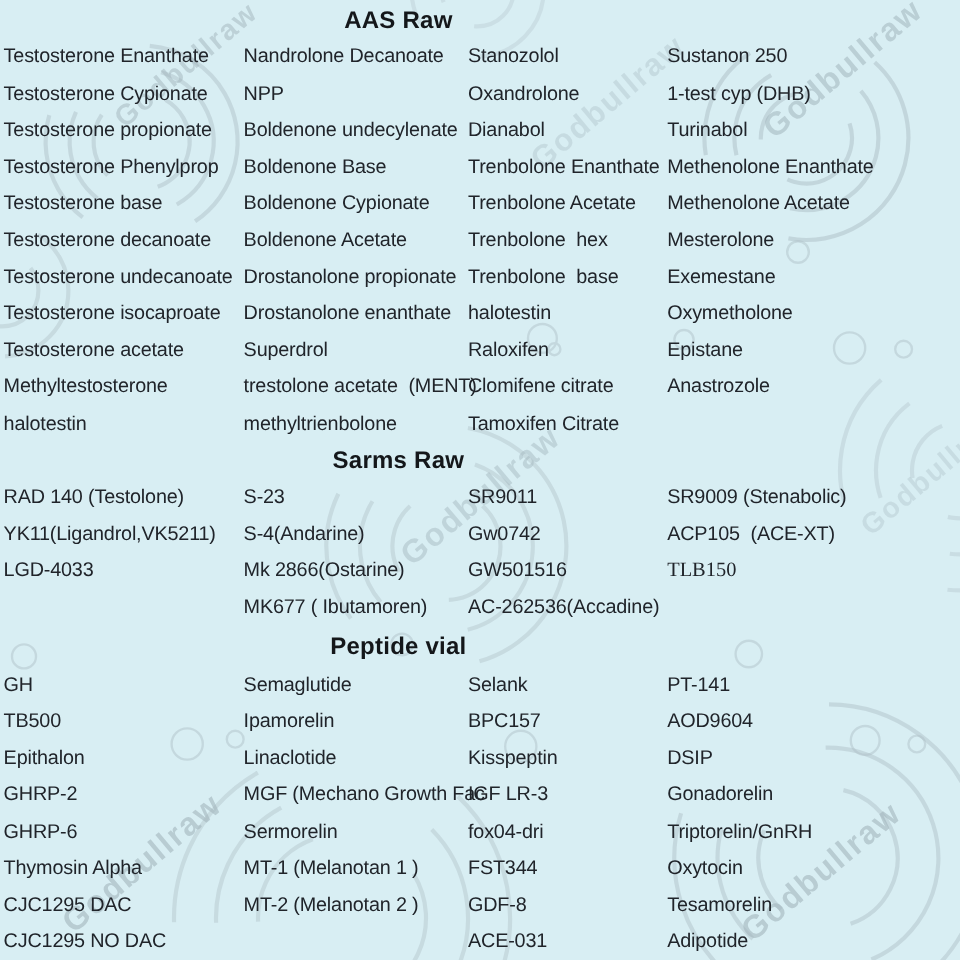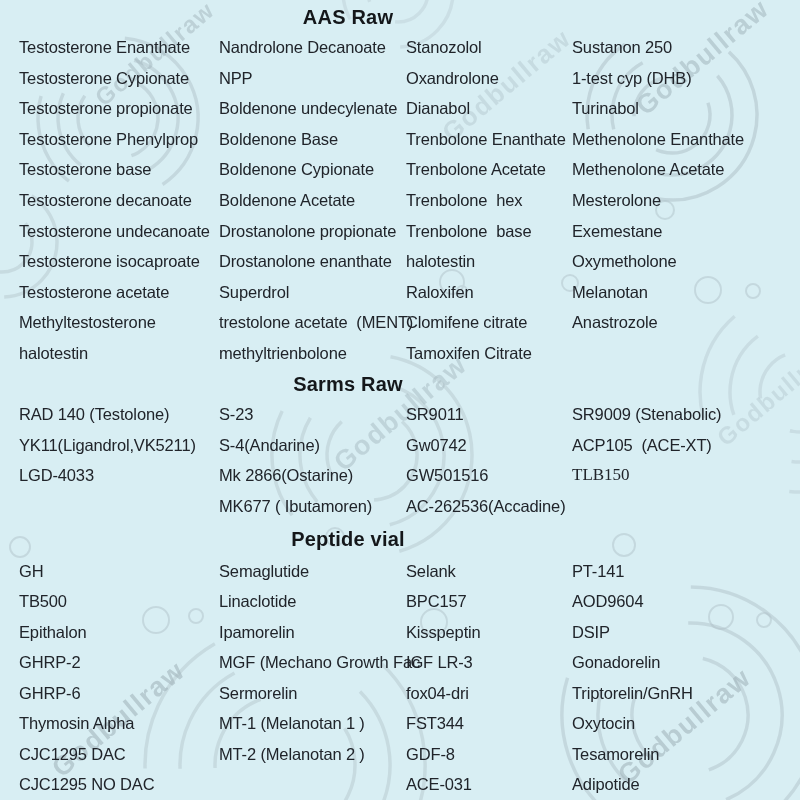--- a/index.html
+++ b/index.html
@@ -6,21 +6,21 @@
   body{font-family:"Liberation Sans","DejaVu Sans",sans-serif;}
   .page{
     position:relative;width:800px;height:800px;overflow:hidden;
     background:#d8eef3;
   }
   svg.watermark{position:absolute;left:0;top:0;pointer-events:none;}
   .wm-text{
     font-family:"Liberation Sans","DejaVu Sans",sans-serif;
     font-weight:600;letter-spacing:1.5px;
   }
-  .content{position:absolute;left:16px;top:0;width:664px;}
+  .content{position:absolute;left:0;top:0;width:664px;}
   .section-header{
     text-align:center;font-weight:700;font-size:20px;color:#14171a;
     letter-spacing:0.2px;
   }
   .grid{
     display:grid;grid-template-columns:200px 187px 166px 1fr;
     padding-left:3px;
   }
   .item{
     font-size:16.5px;color:#20242a;letter-spacing:-0.15px;
@@ -156,21 +156,21 @@
           </div>
           <div class="col">
             <div class="item">Sustanon 250</div>
             <div class="item">1-test cyp (DHB)</div>
             <div class="item">Turinabol</div>
             <div class="item">Methenolone Enanthate</div>
             <div class="item">Methenolone Acetate</div>
             <div class="item">Mesterolone</div>
             <div class="item">Exemestane</div>
             <div class="item">Oxymetholone</div>
-            <div class="item">Melanotan</div>
+            <div class="item">Epistane</div>
             <div class="item">Anastrozole</div>
           </div>
         </div>
       </div>
       <div class="section">
         <div class="section-header">Sarms Raw</div>
         <div class="grid">
           <div class="col">
             <div class="item">RAD 140 (Testolone)</div>
             <div class="item">YK11(Ligandrol,VK5211)</div>
@@ -203,22 +203,22 @@
             <div class="item">TB500</div>
             <div class="item">Epithalon</div>
             <div class="item">GHRP-2</div>
             <div class="item">GHRP-6</div>
             <div class="item">Thymosin Alpha</div>
             <div class="item">CJC1295 DAC</div>
             <div class="item">CJC1295 NO DAC</div>
           </div>
           <div class="col">
             <div class="item">Semaglutide</div>
+            <div class="item">Ipamorelin</div>
             <div class="item">Linaclotide</div>
-            <div class="item">Ipamorelin</div>
             <div class="item">MGF (Mechano Growth Fac</div>
             <div class="item">Sermorelin</div>
             <div class="item">MT-1 (Melanotan 1 )</div>
             <div class="item">MT-2 (Melanotan 2 )</div>
           </div>
           <div class="col">
             <div class="item">Selank</div>
             <div class="item">BPC157</div>
             <div class="item">Kisspeptin</div>
             <div class="item">IGF LR-3</div>

